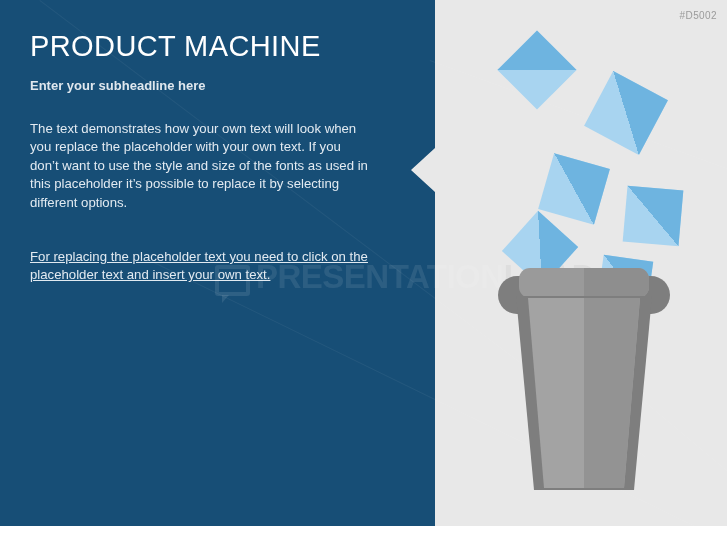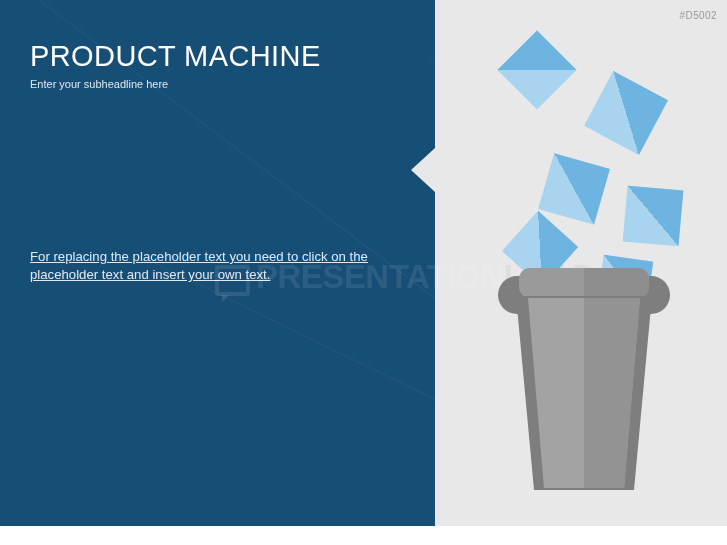--- a/index.html
+++ b/index.html
@@ -19,28 +19,28 @@
   }
   
   .sheen{position:absolute;pointer-events:none;}
   .sheen i{
     position:absolute;display:block;
     height:1px;background:rgba(255,255,255,.055);
     transform-origin:0 0;
   }
   
   #title{
-    position:absolute;left:30px;top:40px;
+    position:absolute;left:30px;top:30px;
     font-size:29px;letter-spacing:.4px;
     color:#ffffff;font-weight:400;
     white-space:nowrap;
   }
   #subtitle{
     position:absolute;left:30px;top:78px;
-    font-size:11px;color:#dfe7ee;font-weight:400;
+    font-size:13px;color:#dfe7ee;font-weight:700;
     white-space:nowrap;
   }
   .para{
     position:absolute;left:30px;
     width:340px;
     font-size:13.2px;line-height:18.4px;
     color:#e2eaf1;font-weight:400;
   }
   #para1{top:120px;}
   #para2{top:248px;text-decoration:underline;}
@@ -97,20 +97,21 @@
     <i style="left:430px;top:60px;width:420px;transform:rotate(20deg);"></i>
     <i style="left:150px;top:260px;width:620px;transform:rotate(26deg);"></i>
     <i style="left:560px;top:330px;width:260px;transform:rotate(40deg);"></i>
   </div>
 
   <div id="code">#D5002</div>
 
   <div id="title">PRODUCT MACHINE</div>
   <div id="subtitle">Enter your subheadline here</div>
 
+  <div class="para" id="para1">The text demonstrates how your own text will look when you replace the placeholder with your own text. If you don’t want to use the style and size of the fonts as used in this placeholder it’s possible to replace it by selecting different options.</div>
   <div class="para" id="para2">For replacing the placeholder text you need to click on the placeholder text and insert your own text.</div>
 
   <div id="watermark">
     <span class="wm-bubble"></span>
     <span class="wm-a">PRESENTATION</span>
     <span class="wm-b">LOAD</span>
   </div>
 
   <div id="art">
 

